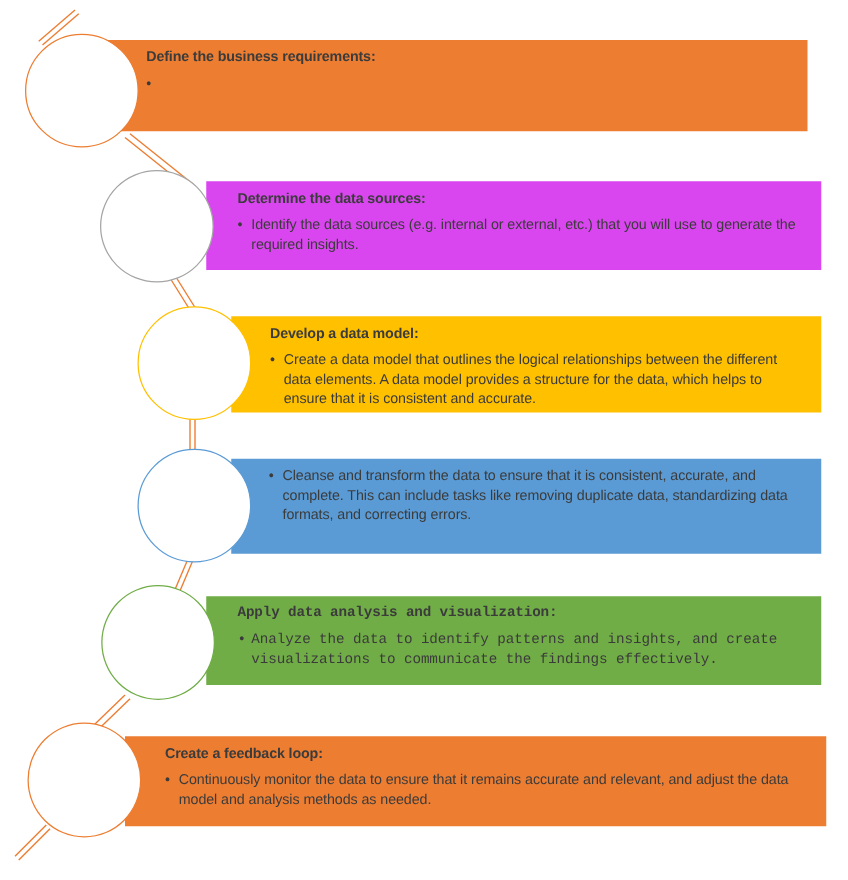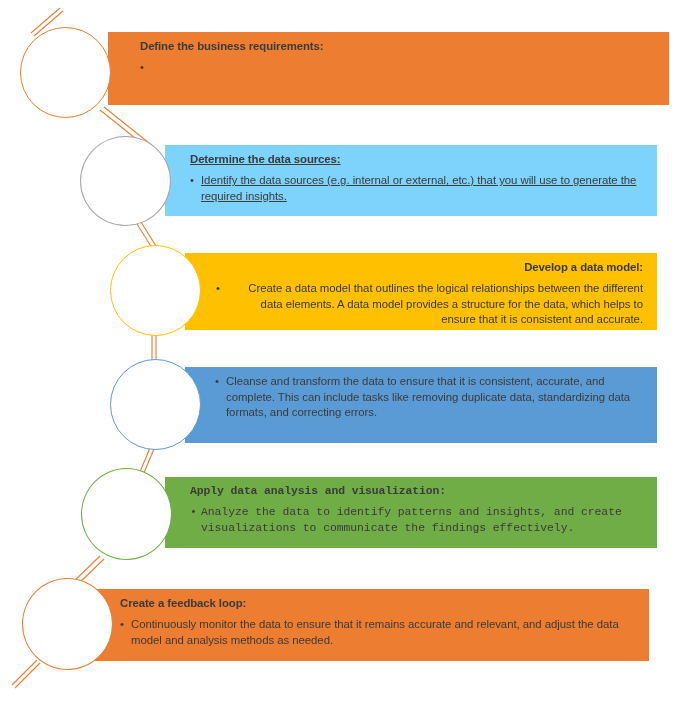--- a/index.html
+++ b/index.html
@@ -60,41 +60,41 @@
   }
   .step-circle {
     position: absolute;
     border-radius: 50%;
     background: #ffffff;
     box-sizing: border-box;
     border-width: 1.3px;
     border-style: solid;
   }
   
-  #bar-1 { left: 108px;  top: 32px;  width: 561px; height: 73px; }
+  #bar-1 { left: 85px;  top: 32px;  width: 561px; height: 73px; }
   #bar-1 .bar-inner { padding-left: 32px; }
   #circle-1 { left: 20px;  top: 27px;  width: 91px;  height: 91px; }
   
   #bar-2 { left: 165px; top: 145px; width: 492px; height: 71px; }
   #bar-2 .bar-inner { padding-left: 25px; }
   #circle-2 { left: 80px;  top: 136px; width: 91px;  height: 90px; }
   
-  #bar-3 { left: 185px; top: 253px; width: 472px; height: 77px; text-align: right; }
+  #bar-3 { left: 185px; top: 253px; width: 472px; height: 77px; }
   #bar-3 .bar-inner { padding-left: 31px; }
   #circle-3 { left: 110px; top: 245px; width: 91px;  height: 91px; }
   
   #bar-4 { left: 185px; top: 367px; width: 472px; height: 76px; }
   #bar-4 .bar-inner { padding-left: 30px; }
   #circle-4 { left: 110px; top: 359px; width: 91px;  height: 91px; }
   
   #bar-5 { left: 165px; top: 477px; width: 492px; height: 71px; }
   #bar-5 .bar-inner { padding-left: 25px; font-family: Liberation Mono, monospace; }
   #circle-5 { left: 81px;  top: 468px; width: 91px;  height: 92px; }
   
-  #bar-6 { left: 88px;  top: 589px; width: 561px; height: 72px; }
+  #bar-6 { left: 100px;  top: 589px; width: 561px; height: 72px; }
   #bar-6 .bar-inner { padding-left: 32px; }
   #circle-6 { left: 22px;  top: 578px; width: 91px;  height: 92px; }
 </style>
 </head>
 <body style="background: rgb(255, 255, 255);">
 
 <div id="diagram">
 
   <svg id="connector-layer" viewBox="0 0 678 704">
     <g fill="none" stroke="#ED7D31" stroke-width="1.1">
@@ -123,21 +123,21 @@
   </svg>
 
   <div class="step-bar" id="bar-1" style="background: rgb(237, 125, 49);">
     <div class="bar-inner">
       <div class="step-title" style="color: rgb(59, 59, 59);">Define the business requirements:</div>
       <div class="step-bullet" style="color: rgb(59, 59, 59);"><span class="dot">•</span></div>
     </div>
   </div>
   <div class="step-circle" id="circle-1" style="border-color: rgb(237, 125, 49); background: rgb(255, 255, 255);"></div>
 
-  <div class="step-bar" id="bar-2" style="background: #7dd3fc; text-decoration: underline;">
+  <div class="step-bar" id="bar-2" style="background: #d946ef;">
     <div class="bar-inner">
       <div class="step-title" style="color: rgb(59, 59, 59);">Determine the data sources:</div>
       <div class="step-bullet" style="color: rgb(59, 59, 59);"><span class="dot">•</span><span>Identify the data sources (e.g. internal or external, etc.) that you will use to generate the required insights.</span></div>
     </div>
   </div>
   <div class="step-circle" id="circle-2" style="border-color: rgb(165, 165, 165); background: rgb(255, 255, 255);"></div>
 
   <div class="step-bar" id="bar-3" style="background: rgb(255, 192, 0);">
     <div class="bar-inner">
       <div class="step-title" style="color: rgb(59, 59, 59);">Develop a data model:</div>

